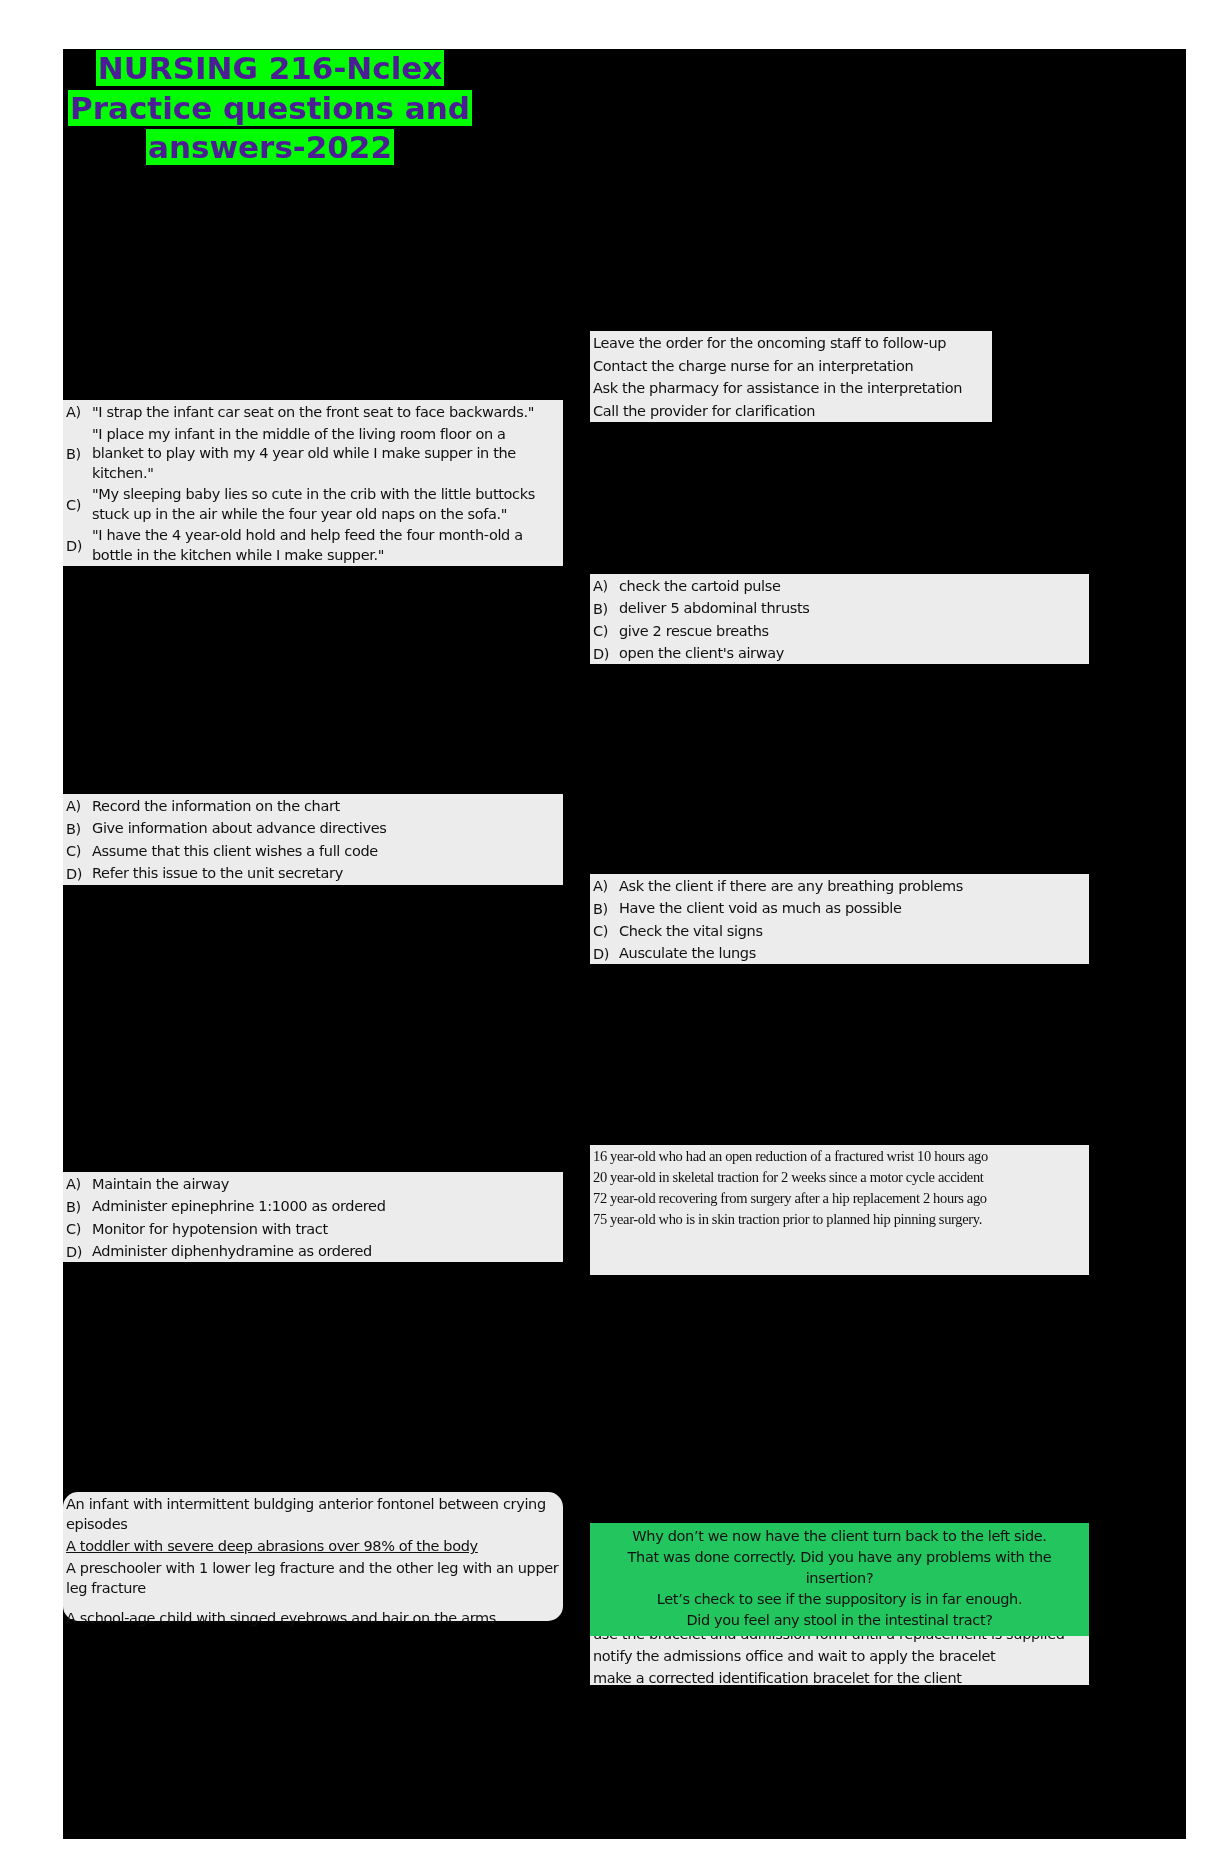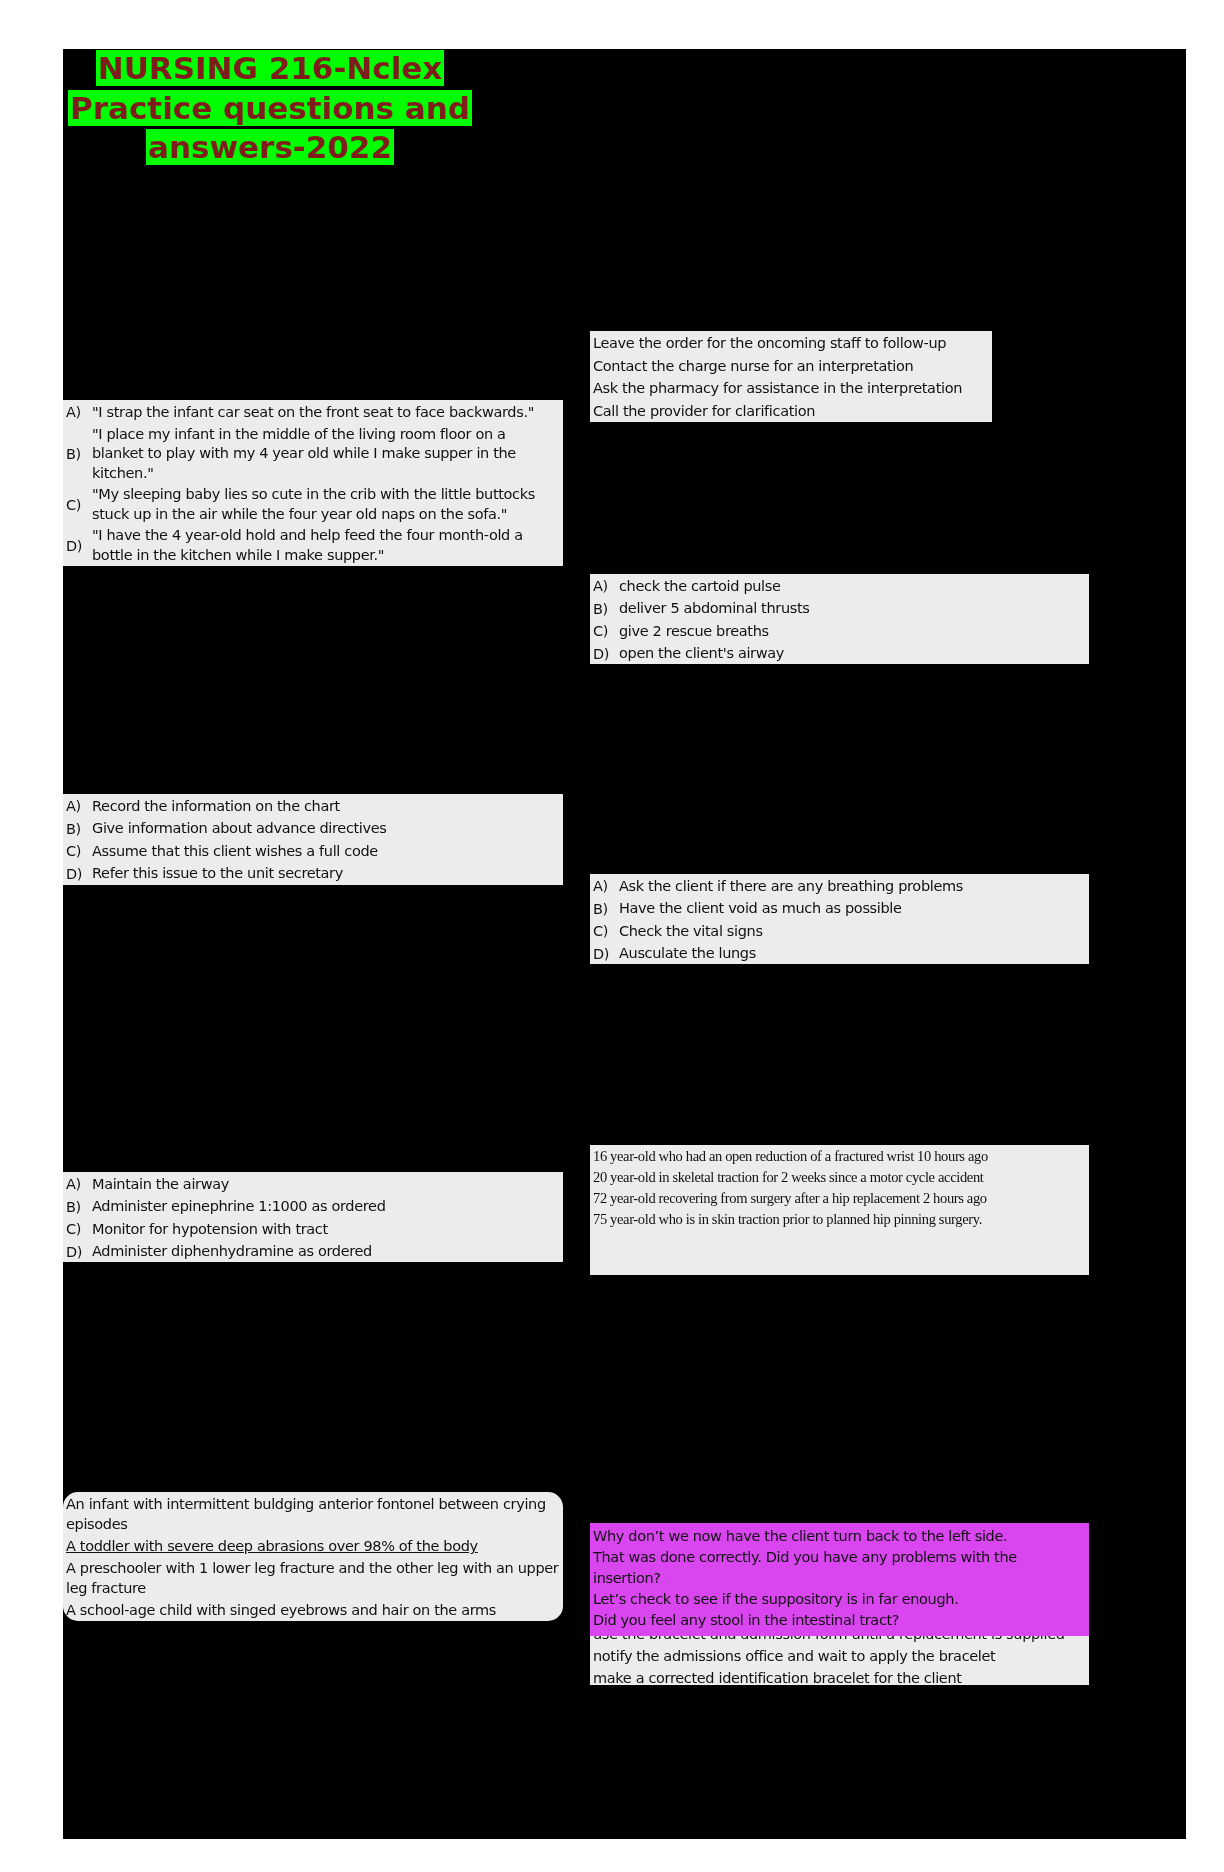--- a/index.html
+++ b/index.html
@@ -1,20 +1,20 @@
 <!DOCTYPE html>
 <html><head>
 <meta charset="utf-8">
 <style>
   html, body { margin: 0; padding: 0; background: #ffffff; }
   body { width: 1224px; height: 1872px; position: relative; overflow: hidden;
          font-family: "DejaVu Sans", sans-serif; }
   .page { position: absolute; left: 63px; top: 49px; width: 1123px; height: 1790px; background: #000000; }
   .title { position: absolute; left: 63px; top: 49px; width: 414px; text-align: center;
-           font-family: "DejaVu Sans", sans-serif; font-weight: bold; font-size: 31px; line-height: 39.5px; color: #7f1d1d; }
+           font-family: "DejaVu Sans", sans-serif; font-weight: bold; font-size: 31px; line-height: 39.5px; color: #4c1d95; }
   .title .line { display: block; }
   .title .hl { background: #00ff00; padding: 0 2px; }
   .box { position: absolute; background: #ececec; color: #111;
          font-family: "DejaVu Sans", sans-serif; font-size: 14.5px; letter-spacing: -0.35px; box-sizing: border-box; padding: 2px 3px; }
   .opt { display: flex; align-items: center; }
   .opt .lbl { width: 26px; flex: 0 0 26px; }
   .opt .txt { flex: 1; line-height: 19.5px; }
   .row { line-height: 22.5px; }
   .row.wrap { line-height: 20px; padding: 1px 0; }
   .lineitem { line-height: 22.5px; white-space: nowrap; }
@@ -136,31 +136,31 @@
   </div>
   <div class="opt row">
     <span class="lbl">D)</span>
     <span class="txt">Administer diphenhydramine as ordered</span>
   </div>
 </div>
 
 <div class="box" style="left:63px; top:1492px; width:500px; height:129px; padding-top:2px; line-height:20px;border-radius:15px;">
   <div style="margin-bottom:2px;">An infant with intermittent buldging anterior fontonel between crying episodes</div>
   <div style="margin-bottom:2px;text-decoration:underline;">A toddler with severe deep abrasions over 98% of the body</div>
-  <div style="margin-bottom:2px;">A preschooler with 1 lower leg fracture and the other leg with an upper leg fracture</div>
+  <div style="margin-bottom:10px;">A preschooler with 1 lower leg fracture and the other leg with an upper leg fracture</div>
   <div>A school-age child with singed eyebrows and hair on the arms</div>
 </div>
 
 <div class="box" style="left:590px; top:1523px; width:499px; height:162px; padding:0 3px; overflow:hidden;">
 
   <div class="overlap" style="top:100px; padding:0 3px; line-height:22px;">
     <div style="white-space:nowrap;">use the bracelet and admission form until a replacement is supplied</div>
     <div style="white-space:nowrap;">notify the admissions office and wait to apply the bracelet</div>
     <div style="white-space:nowrap;">make a corrected identification bracelet for the client</div>
   </div>
 
-  <div class="overlap" style="top:0; height:110px; padding:3px 3px 0 3px; background:#d946ef; line-height:21px;">
+  <div class="overlap" style="top:0; height:110px; padding:3px 3px 0 3px; background:#22c55e; line-height:21px;text-align:center;">
     <div>Why don’t we now have the client turn back to the left side.</div>
     <div>That was done correctly. Did you have any problems with the insertion?</div>
     <div>Let’s check to see if the suppository is in far enough.</div>
     <div>Did you feel any stool in the intestinal tract?</div>
   </div>
 </div>
 
 </body></html>

